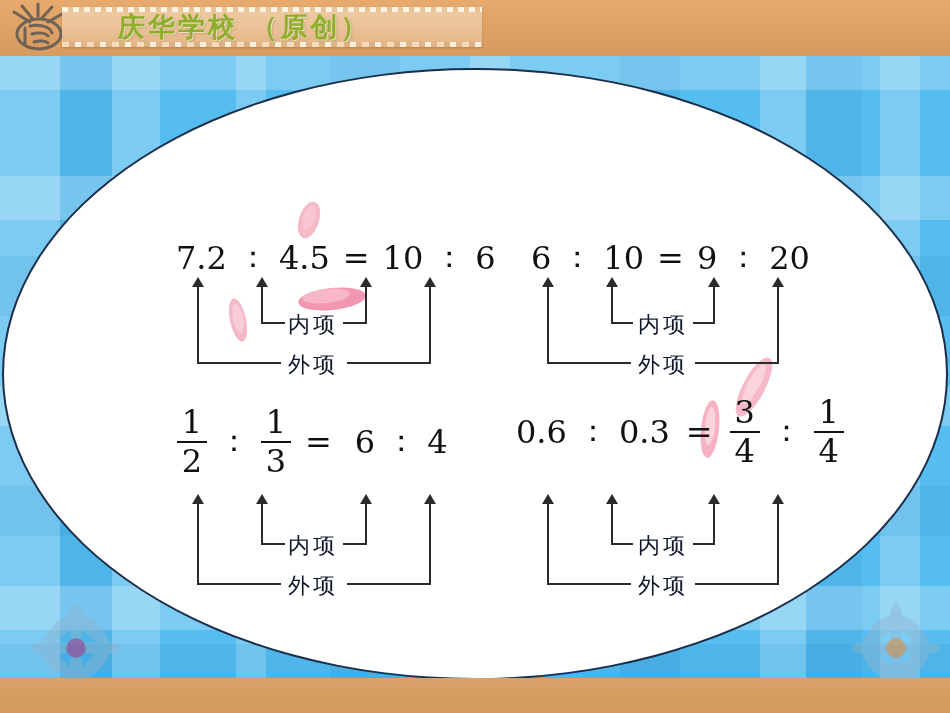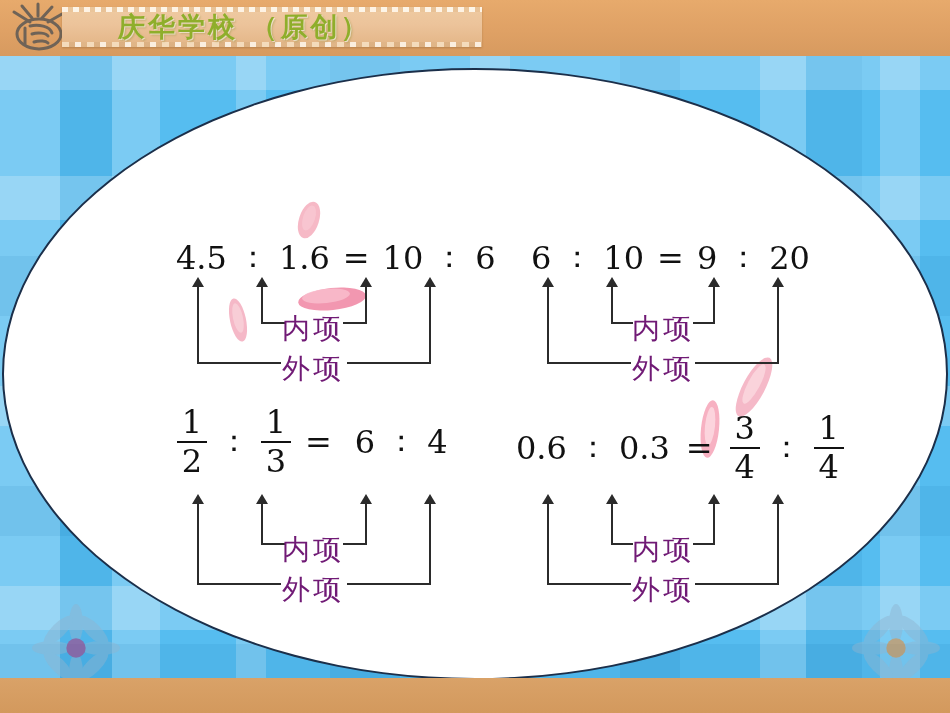--- a/index.html
+++ b/index.html
@@ -153,22 +153,22 @@
     border-bottom: 10px solid #2b2b2b;
   }
   .hline {
     position: absolute;
     height: 2px;
     background: #2b2b2b;
   }
   .blabel {
     position: absolute;
     font-family: "DejaVu Sans", sans-serif;
-    font-size: 28px;
-    color: #701a75;
+    font-size: 22px;
+    color: #0f172a;
     letter-spacing: 3px;
     white-space: nowrap;
     text-align: center;
   }
 
   .petal { position:absolute; pointer-events:none; }
 
   
   #bottom-border {
     position:absolute;
@@ -270,23 +270,23 @@
     <svg class="petal" style="left:732px;top:352px;width:44px;height:70px;" viewBox="0 0 44 70">
       <ellipse cx="22" cy="35" rx="11" ry="33" fill="#f2a2b5" opacity=".75" transform="rotate(28 22 35)"></ellipse>
       <ellipse cx="22" cy="32" rx="6" ry="22" fill="#fbd9e0" opacity=".8" transform="rotate(28 22 32)"></ellipse>
     </svg>
     <svg class="petal" style="left:690px;top:398px;width:40px;height:62px;" viewBox="0 0 40 62">
       <ellipse cx="20" cy="31" rx="9" ry="29" fill="#f390a8" opacity=".7" transform="rotate(6 20 31)"></ellipse>
       <ellipse cx="20" cy="28" rx="5" ry="19" fill="#fcdde3" opacity=".8" transform="rotate(6 20 28)"></ellipse>
     </svg>
 
     <div class="equation" style="left:172px; top:237px;">
+      <span class="eq-tok">7.2</span>
+      <span class="eq-colon">：</span>
       <span class="eq-tok">4.5</span>
-      <span class="eq-colon">：</span>
-      <span class="eq-tok">1.6</span>
       <span class="eq-eq">=</span>
       <span class="eq-tok">10</span>
       <span class="eq-colon">：</span>
       <span class="eq-tok">6</span>
     </div>
 
     <div class="bracket-group" style="left:0; top:0;">
       <div class="arrow" style="left:197px; top:286px; height:78px;"></div>
       <div class="arrow" style="left:261px; top:286px; height:38px;"></div>
       <div class="arrow" style="left:365px; top:286px; height:38px;"></div>
@@ -346,21 +346,21 @@
       <div class="arrow" style="left:365px; top:503px; height:42px;"></div>
       <div class="arrow" style="left:429px; top:503px; height:82px;"></div>
       <div class="hline" style="left:261px; top:543px; width:24px;"></div>
       <div class="hline" style="left:343px; top:543px; width:24px;"></div>
       <div class="hline" style="left:197px; top:583px; width:84px;"></div>
       <div class="hline" style="left:347px; top:583px; width:84px;"></div>
       <div class="blabel" style="left:281px; top:531px; width:64px;">内项</div>
       <div class="blabel" style="left:281px; top:571px; width:64px;">外项</div>
     </div>
 
-    <div class="equation" style="left:512px; top:412px;">
+    <div class="equation" style="left:512px; top:396px;">
       <span class="eq-tok">0.6</span>
       <span class="eq-colon">：</span>
       <span class="eq-tok">0.3</span>
       <span class="eq-eq" style="padding:0 12px;">=</span>
       <span class="frac">
         <span class="num">3</span>
         <span class="bar"></span>
         <span class="den">4</span>
       </span>
       <span class="eq-colon">：</span>

